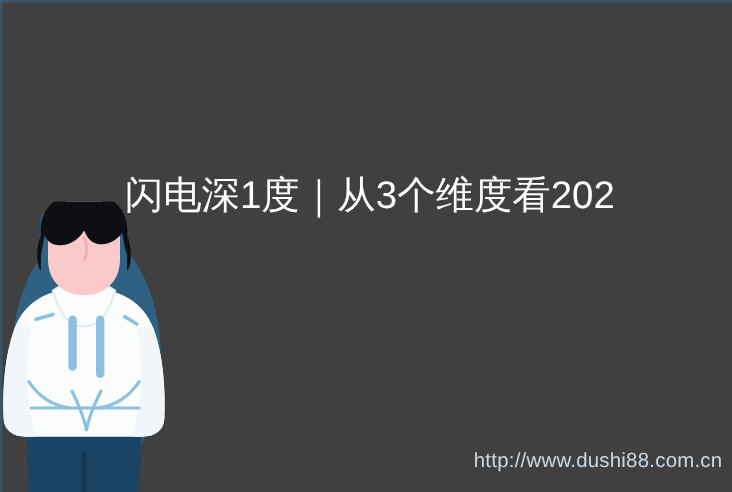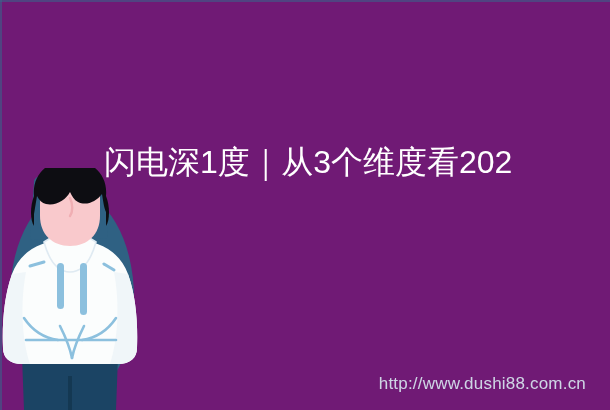--- a/index.html
+++ b/index.html
@@ -9,21 +9,21 @@
   }
   body {
     font-family: "Liberation Sans", "DejaVu Sans", sans-serif;
   }
 
   #card {
     position: relative;
     width: 610px;
     height: 410px;
     overflow: hidden;
-    background: #701a75;
+    background: #404040;
   }
 
   
   #edge-top {
     position: absolute;
     left: 0; top: 0;
     width: 610px; height: 2px;
     background: #36678a;
     opacity: .55;
   }
@@ -47,21 +47,21 @@
     font-size: 32px;
     line-height: 43px;
     letter-spacing: 0px;
     white-space: nowrap;
     font-weight: 400;
   }
 
   
   #watermark {
     position: absolute;
-    right: 24px;
+    right: 8px;
     bottom: 16px;
     color: #d6e4ee;
     font-size: 17px;
     letter-spacing: .2px;
     opacity: .93;
     white-space: nowrap;
   }
 
   
   #illustration {

